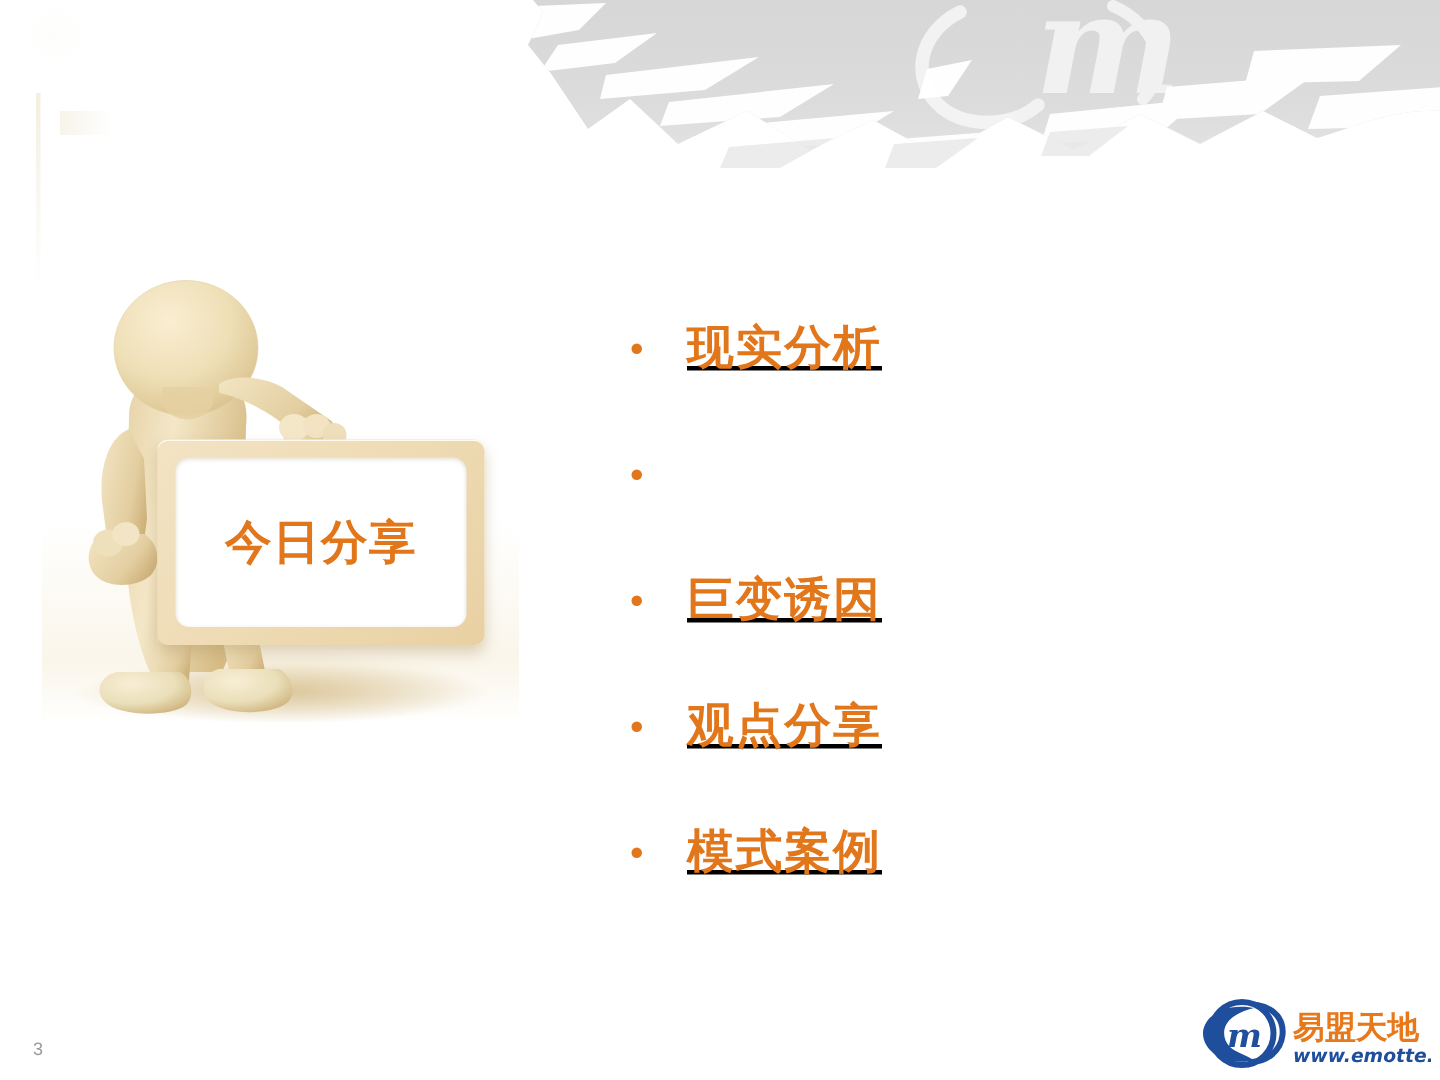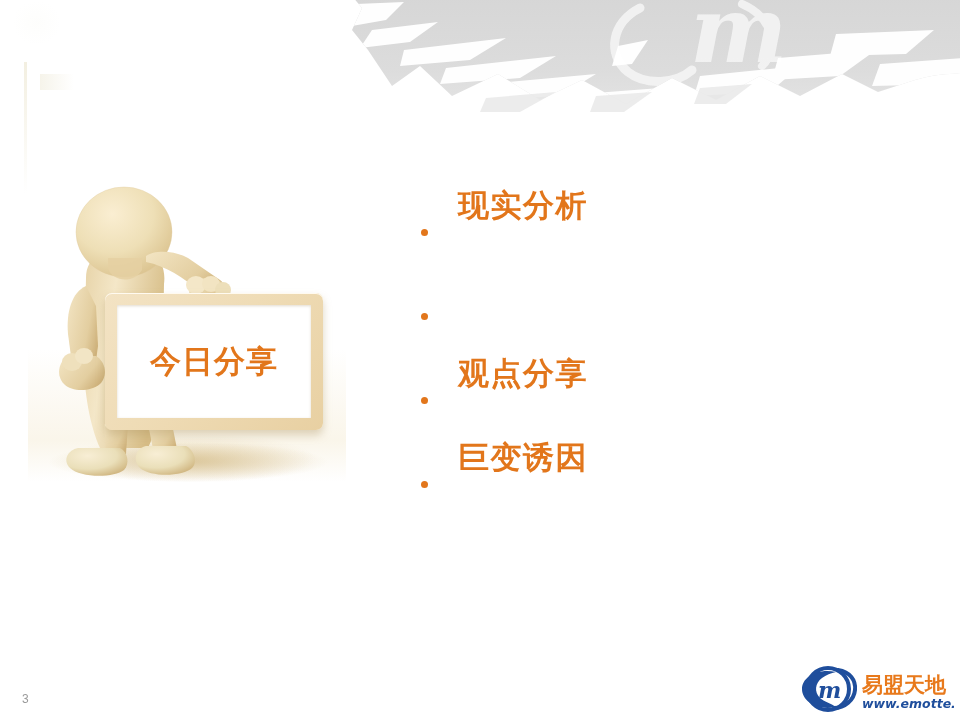--- a/index.html
+++ b/index.html
@@ -55,35 +55,36 @@
   .whiteboard {
     position:absolute; left:77px; top:107px; width:218px; height:137px;
     background:linear-gradient(135deg,#f3e3c4 0%, #efdcb6 45%, #e8d0a2 100%);
     border-radius:7px;
     box-shadow:0 5px 9px rgba(176,150,100,.40), 0 1px 0 #fffaf0 inset;
   }
   .whiteboard-inner {
     position:absolute; left:12px; top:12px; right:12px; bottom:12px;
     background:#ffffff;
     box-shadow:0 1px 3px rgba(150,125,80,.28) inset;
-    display:flex; align-items:center; justify-content:center;
+    display:flex; align-items:center; justify-content:center;border-radius:9px;
   }
   .board-text {
     font-size:31px; font-weight:bold; color:#E2761B;
     letter-spacing:1px; white-space:nowrap;
     font-family:"DejaVu Sans","Liberation Sans", sans-serif;
   }
 
   
   .bullets {
     position:absolute; left:412px; top:190px; width:480px;
   }
   .bullet-row {
-    display:flex; 
+    display:flex; align-items:center;
     height:84px;
+    text-decoration:underline;
   }
   .bullet-dot {
     width:46px; flex:0 0 46px;
     display:flex; align-items:center; justify-content:flex-start;
     padding-left:9px;
   }
   .bullet-dot span {
     display:block; width:7px; height:7px; border-radius:50%;
     background:#E2761B;
   }
@@ -253,30 +254,36 @@
     <div class="bullet-row">
       <div class="bullet-dot">
           <span></span>
         </div>
     </div>
 
     <div class="bullet-row">
       <div class="bullet-dot">
           <span></span>
         </div>
+      <div class="bullet-label">巨变诱因</div>
+    </div>
+
+    <div class="bullet-row">
+      <div class="bullet-dot">
+          <span></span>
+        </div>
       <div class="bullet-label">观点分享</div>
     </div>
 
     <div class="bullet-row">
       <div class="bullet-dot">
           <span></span>
         </div>
-      <div class="bullet-label">巨变诱因</div>
-    </div>
-
+      <div class="bullet-label">模式案例</div>
+    </div>
 
   </div>
 
   <div class="page-num">3</div>
 
   <div class="logo">
     <svg class="logo-svg" width="156" height="54" viewBox="0 0 156 54" xmlns="http://www.w3.org/2000/svg" aria-hidden="true">
 
       <g>
         <path d="M38 10 C18 6 4 16 4 27 C4 39 19 49 38 45

